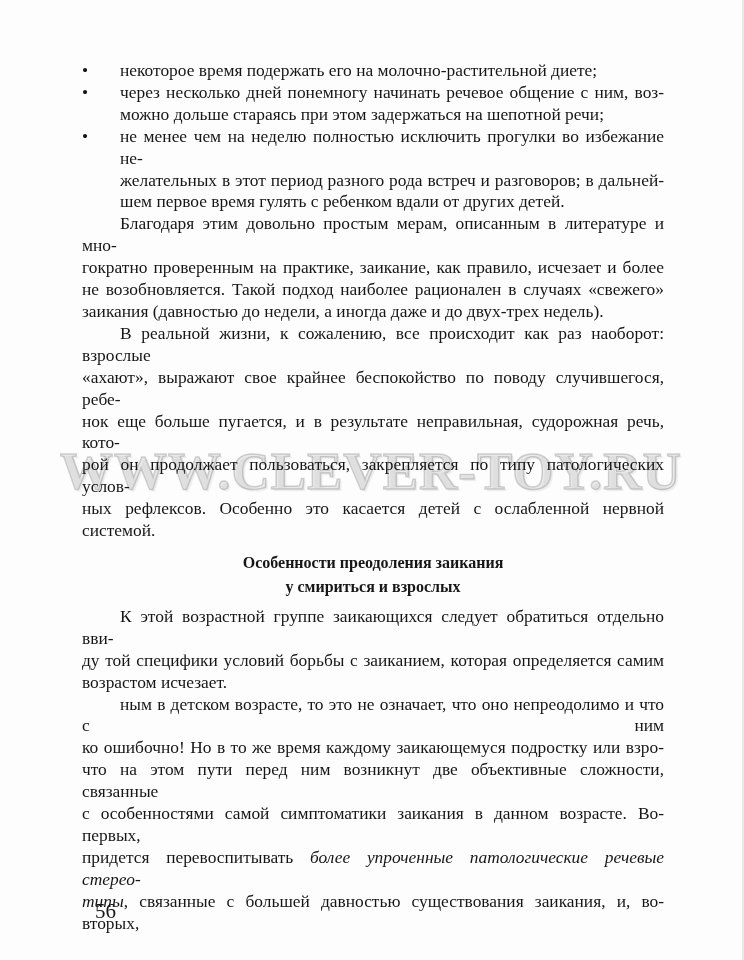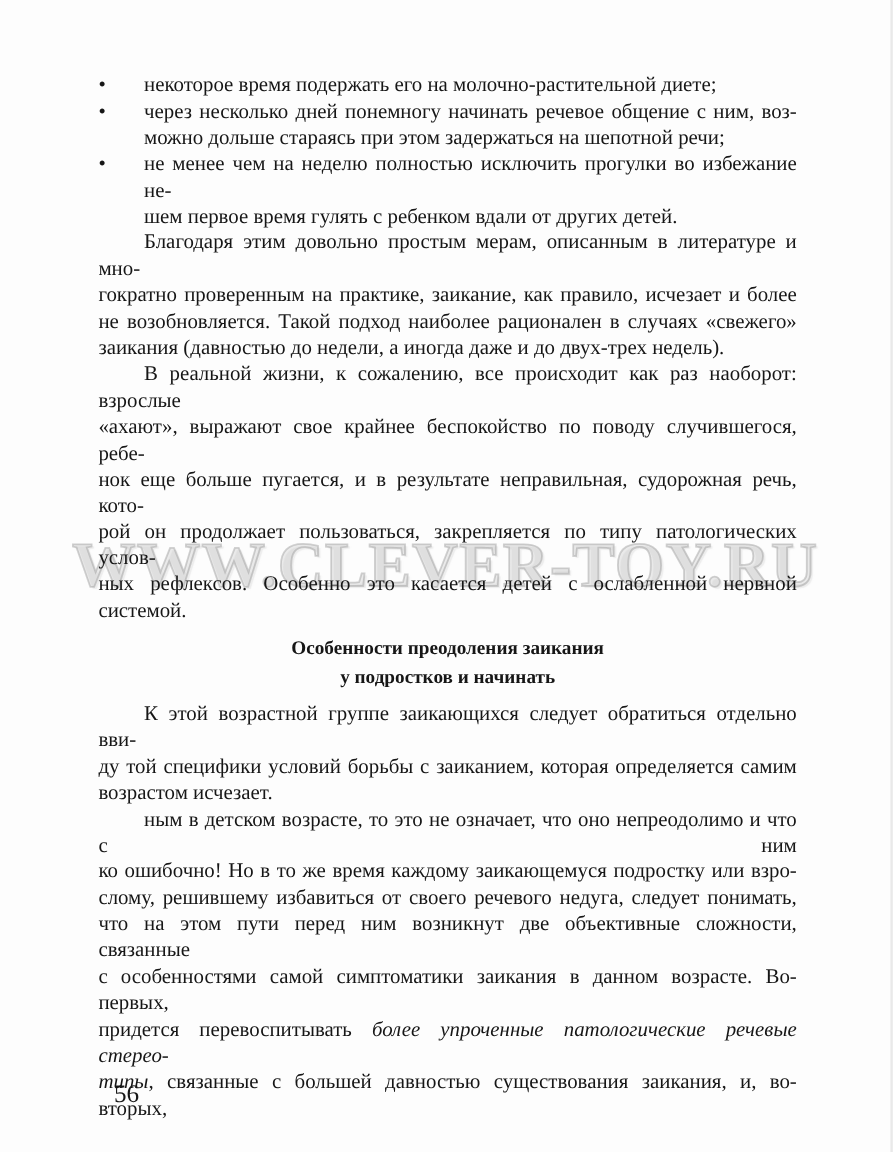--- a/index.html
+++ b/index.html
@@ -78,20 +78,21 @@
       <span class="bullet">•</span>
       <div>
           <div class="line jline"><span>через несколько дней понемногу начинать речевое общение с ним, воз-</span></div>
           <div class="line lline"><span>можно дольше стараясь при этом задержаться на шепотной речи;</span></div>
         </div>
     </div>
     <div class="list-item">
       <span class="bullet">•</span>
       <div>
           <div class="line jline"><span>не менее чем на неделю полностью исключить прогулки во избежание не-</span></div>
+          <div class="line jline"><span>желательных в этот период разного рода встреч и разговоров; в дальней-</span></div>
           <div class="line lline"><span>шем первое время гулять с ребенком вдали от других детей.</span></div>
         </div>
     </div>
   </div>
 
   <div class="para">
       <div class="line jline"><span>Благодаря этим довольно простым мерам, описанным в литературе и мно-</span></div>
       <div class="line jline"><span>гократно проверенным на практике, заикание, как правило, исчезает и более</span></div>
       <div class="line jline"><span>не возобновляется. Такой подход наиболее рационален в случаях «свежего»</span></div>
       <div class="line lline"><span>заикания (давностью до недели, а иногда даже и до двух-трех недель).</span></div>
@@ -99,32 +100,31 @@
   <div class="para">
       <div class="line jline"><span>В реальной жизни, к сожалению, все происходит как раз наоборот: взрослые</span></div>
       <div class="line jline"><span>«ахают», выражают свое крайнее беспокойство по поводу случившегося, ребе-</span></div>
       <div class="line jline"><span>нок еще больше пугается, и в результате неправильная, судорожная речь, кото-</span></div>
       <div class="line jline"><span>рой он продолжает пользоваться, закрепляется по типу патологических услов-</span></div>
       <div class="line lline"><span>ных рефлексов. Особенно это касается детей с ослабленной нервной системой.</span></div>
     </div>
 
   <div class="heading">
     <div class="hline">Особенности преодоления заикания</div>
-    <div class="hline">у подростков и начинать</div>
+    <div class="hline">у смириться и взрослых</div>
   </div>
 
   <div class="para">
       <div class="line jline"><span>К этой возрастной группе заикающихся следует обратиться отдельно вви-</span></div>
       <div class="line jline"><span>ду той специфики условий борьбы с заиканием, которая определяется самим</span></div>
       <div class="line lline"><span>возрастом исчезает.</span></div>
     </div>
   <div class="para">
       <div class="line jline"><span>ным в детском возрасте, то это не означает, что оно непреодолимо и что с ним</span></div>
       <div class="line jline"><span>ко ошибочно! Но в то же время каждому заикающемуся подростку или взро-</span></div>
-      <div class="line jline"><span>слому, решившему избавиться от своего речевого недуга, следует понимать,</span></div>
       <div class="line jline"><span>что на этом пути перед ним возникнут две объективные сложности, связанные</span></div>
       <div class="line jline"><span>с особенностями самой симптоматики заикания в данном возрасте. Во-первых,</span></div>
       <div class="line jline"><span>придется перевоспитывать </span><span class="it">более упроченные патологические речевые стерео-</span></div>
       <div class="line jline"><span class="it">типы</span><span>, связанные с большей давностью существования заикания, и, во-вторых,</span></div>
     </div>
 
 </div>
 
 <div class="page-number">56</div>
 

